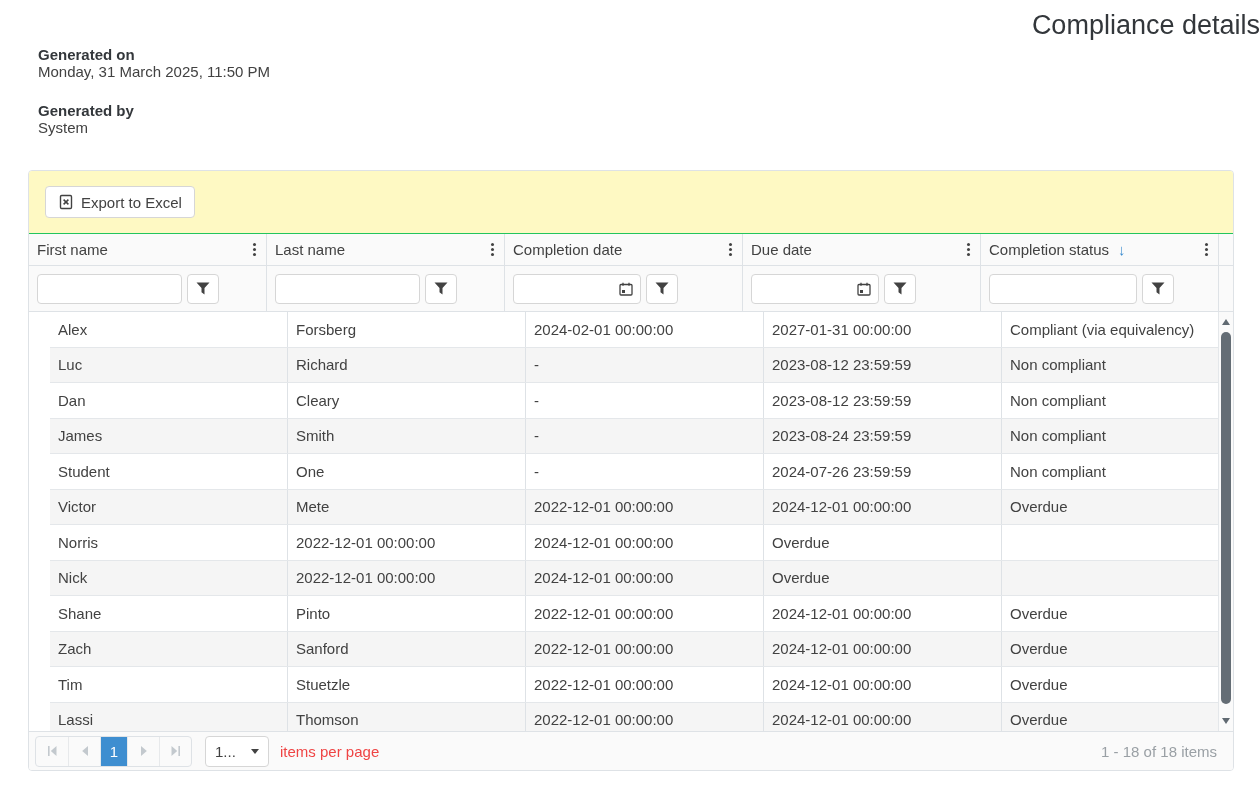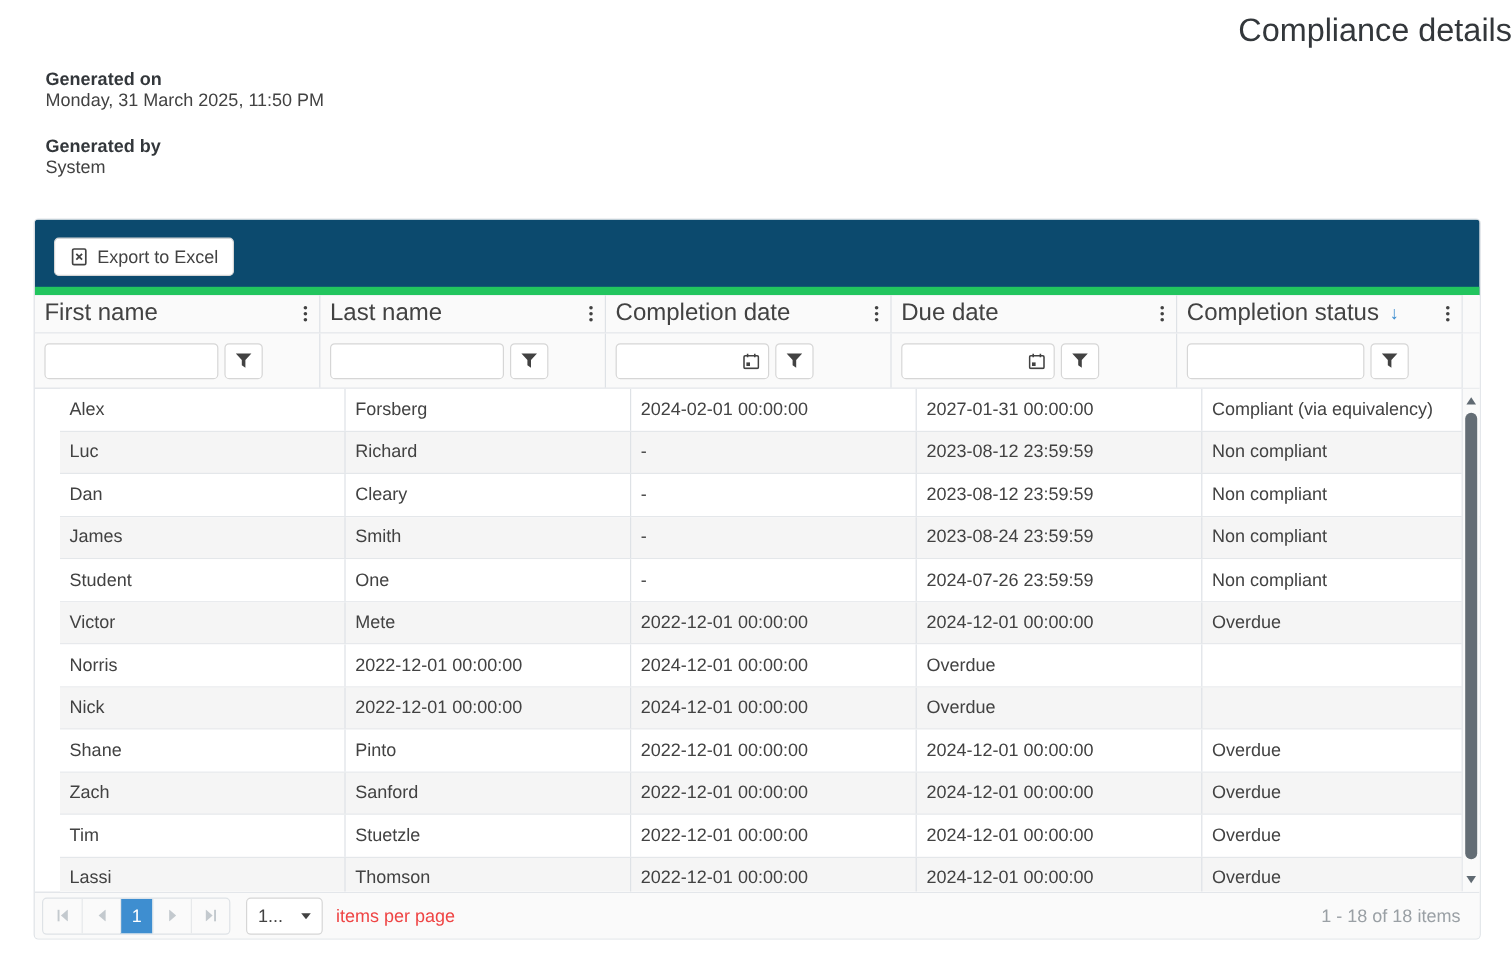--- a/index.html
+++ b/index.html
@@ -2,45 +2,45 @@
 <html><head>
 <meta charset="utf-8">
 <style>
   * { margin:0; padding:0; box-sizing:border-box; }
   html,body { width:1260px; height:801px; background:#fff;
               font-family:"Liberation Sans", sans-serif; color:#424242; }
 
   
   .page-title { margin:10px 0 0 28px; font-size:27px; font-weight:400; color:#33373b;text-align:right; }
   .meta { margin-left:38px; }
-  .meta-block { margin-top:17px; }
+  .meta-block { margin-top:5px; }
   .meta-block + .meta-block { margin-top:22px; }
   .meta-label { font-size:15px; font-weight:700; color:#33373b; line-height:17px; }
   .meta-value { font-size:15px; color:#424242; line-height:17px; }
 
   
   .grid { position:relative; margin:34px 0 0 28px; width:1206px; height:601px;
           border:1px solid #dee2e6; border-radius:4px; background:#fff;
           display:flex; flex-direction:column; overflow:hidden; }
 
   
-  .toolbar { height:63px; background:#0c4a6e; border-bottom:7px solid #22c55e;
+  .toolbar { height:63px; background:#fef9c3; border-bottom:1px solid #22c55e;
              padding:15px 16px; flex:0 0 auto; }
   .btn-export { display:inline-flex; align-items:center; gap:7px; height:32px;
                 padding:0 12px; background:#fff; border:1px solid #d6d6d6;
                 border-radius:4px; font-size:15px; color:#424242; cursor:pointer;
                 font-family:"Liberation Sans", sans-serif; }
 
   
   .header-row, .filter-row { display:flex; background:#fafafa; flex:0 0 auto; }
   .header-row { height:32px; border-bottom:1px solid #dee2e6; }
   .filter-row { height:46px; border-bottom:1px solid #dee2e6; }
   .hcell { width:238px; flex:0 0 238px; display:flex; align-items:center;
            padding:0 3px 0 8px; border-right:1px solid #dee2e6; }
-  .hlabel { font-size:20px; color:#424242; white-space:nowrap; }
+  .hlabel { font-size:15px; color:#424242; white-space:nowrap; }
   .sort-icon { margin-left:9px; color:#3e8ed0; font-size:15px; }
   .hspacer { flex:1; }
   .dots-icon { display:inline-flex; flex-direction:column; gap:2px; padding:5px 7px; cursor:pointer; }
   .dots-icon i { width:3px; height:3px; border-radius:50%; background:#424242; }
   .head-pad { flex:1; background:#fafafa; }
 
   
   .fcell { width:238px; flex:0 0 238px; display:flex; align-items:center;
            padding:0 8px; gap:5px; border-right:1px solid #dee2e6; }
   .f-input { width:145px; height:30px; border:1px solid #d6d6d6; border-radius:4px;

